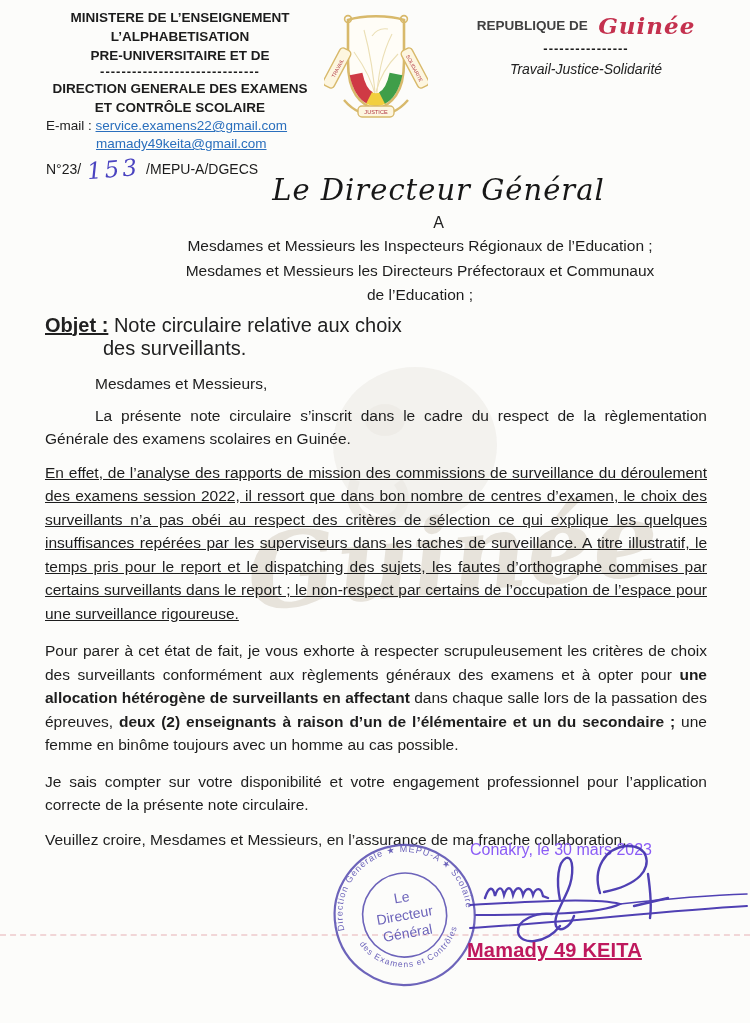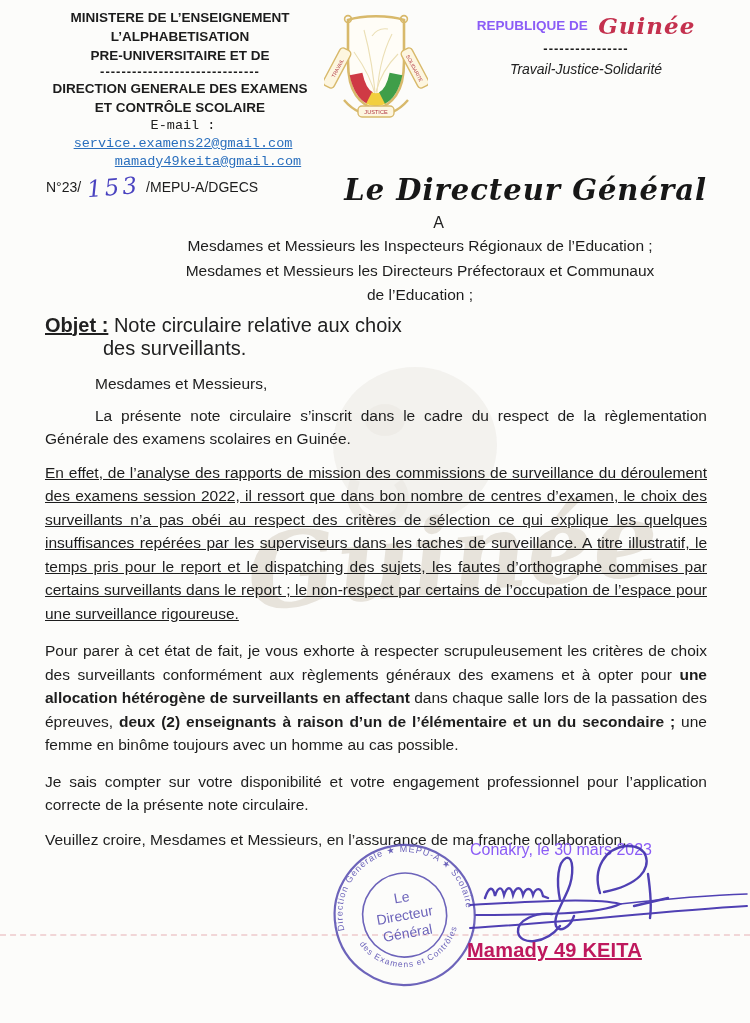--- a/index.html
+++ b/index.html
@@ -5,45 +5,45 @@
   html,body{margin:0;padding:0;background:#e8e8e8;}
   .page{
     position:relative;width:750px;height:1023px;margin:0 auto;
     background:#fcfcfa;overflow:hidden;
     font-family:"Liberation Sans",sans-serif;color:#212121;
   }
   
   .hdr-left{position:absolute;left:40px;top:8px;width:280px;text-align:center;z-index:2;}
   .hdr-left .bold-line{font-size:13.5px;font-weight:bold;line-height:19px;color:#1c1c1c;}
   .hdr-left .sep{font-size:13px;font-weight:bold;letter-spacing:1px;line-height:14px;color:#1c1c1c;}
-  .email-row{font-size:13.5px;text-align:center;padding-left:6px;line-height:18px;font-family:Liberation Mono, monospace;}
+  .email-row{font-size:13.5px;text-align:left;padding-left:6px;line-height:18px;}
   .email-row.indent{padding-left:56px;}
   a.mail{color:#2a6fbd;text-decoration:underline;}
   .ref-row{font-size:14px;text-align:left;padding-left:6px;margin-top:3px;color:#1c1c1c;}
   .hand-num{
     display:inline-block;font-family:"DejaVu Serif",serif;font-style:italic;
     font-size:23px;color:#4a43c0;transform:rotate(-5deg);
     letter-spacing:3px;padding:0 6px;vertical-align:-3px;
   }
   .hdr-right{position:absolute;left:452px;top:12px;width:268px;text-align:center;z-index:2;}
-  .republic{font-size:13.5px;font-weight:bold;color:#8b5cf6;}
+  .republic{font-size:13.5px;font-weight:bold;color:#404040;}
   .script-red{
     font-family:"DejaVu Serif",serif;font-style:italic;font-weight:bold;
     font-size:23px;color:#c4314e;letter-spacing:1px;margin-left:6px;vertical-align:-4px;
   }
   .hdr-right .sep{font-size:13px;font-weight:bold;letter-spacing:1px;line-height:15px;margin-top:2px;color:#1c1c1c;}
   .motto{font-size:14px;font-style:italic;margin-top:5px;color:#222;}
   .emblem{position:absolute;left:324px;top:6px;z-index:2;}
   
   .watermark{position:absolute;left:180px;top:360px;z-index:1;pointer-events:none;}
   
   .main{position:absolute;left:45px;top:170px;width:662px;z-index:2;}
   .doc-title{
-    text-align:right;margin-left:125px;
-    font-family:"DejaVu Serif",serif;font-style:italic;font-weight:bold;
+    text-align:center;margin-left:125px;
+    font-family:"DejaVu Serif",serif;font-style:italic;font-weight:normal;
     font-size:29px;color:#171717;letter-spacing:1px;line-height:40px;
   }
   .to-line{text-align:center;margin-left:125px;font-size:16px;line-height:23px;margin-top:1px;}
   .addr{ text-align:center;margin-left:88px;font-size:15.5px;line-height:24.5px;color:#1d1d1d;}
   .objet{font-size:20px;line-height:23px;margin-top:6px;}
   .objet .lbl{font-weight:bold;text-decoration:underline;}
   .objet .l2{padding-left:58px;}
   .salutation{font-size:15.5px;margin-top:15px;padding-left:50px;}
   p.body-p{
     font-size:15.5px;line-height:23.5px;text-align:justify;margin:0;color:#1d1d1d;

